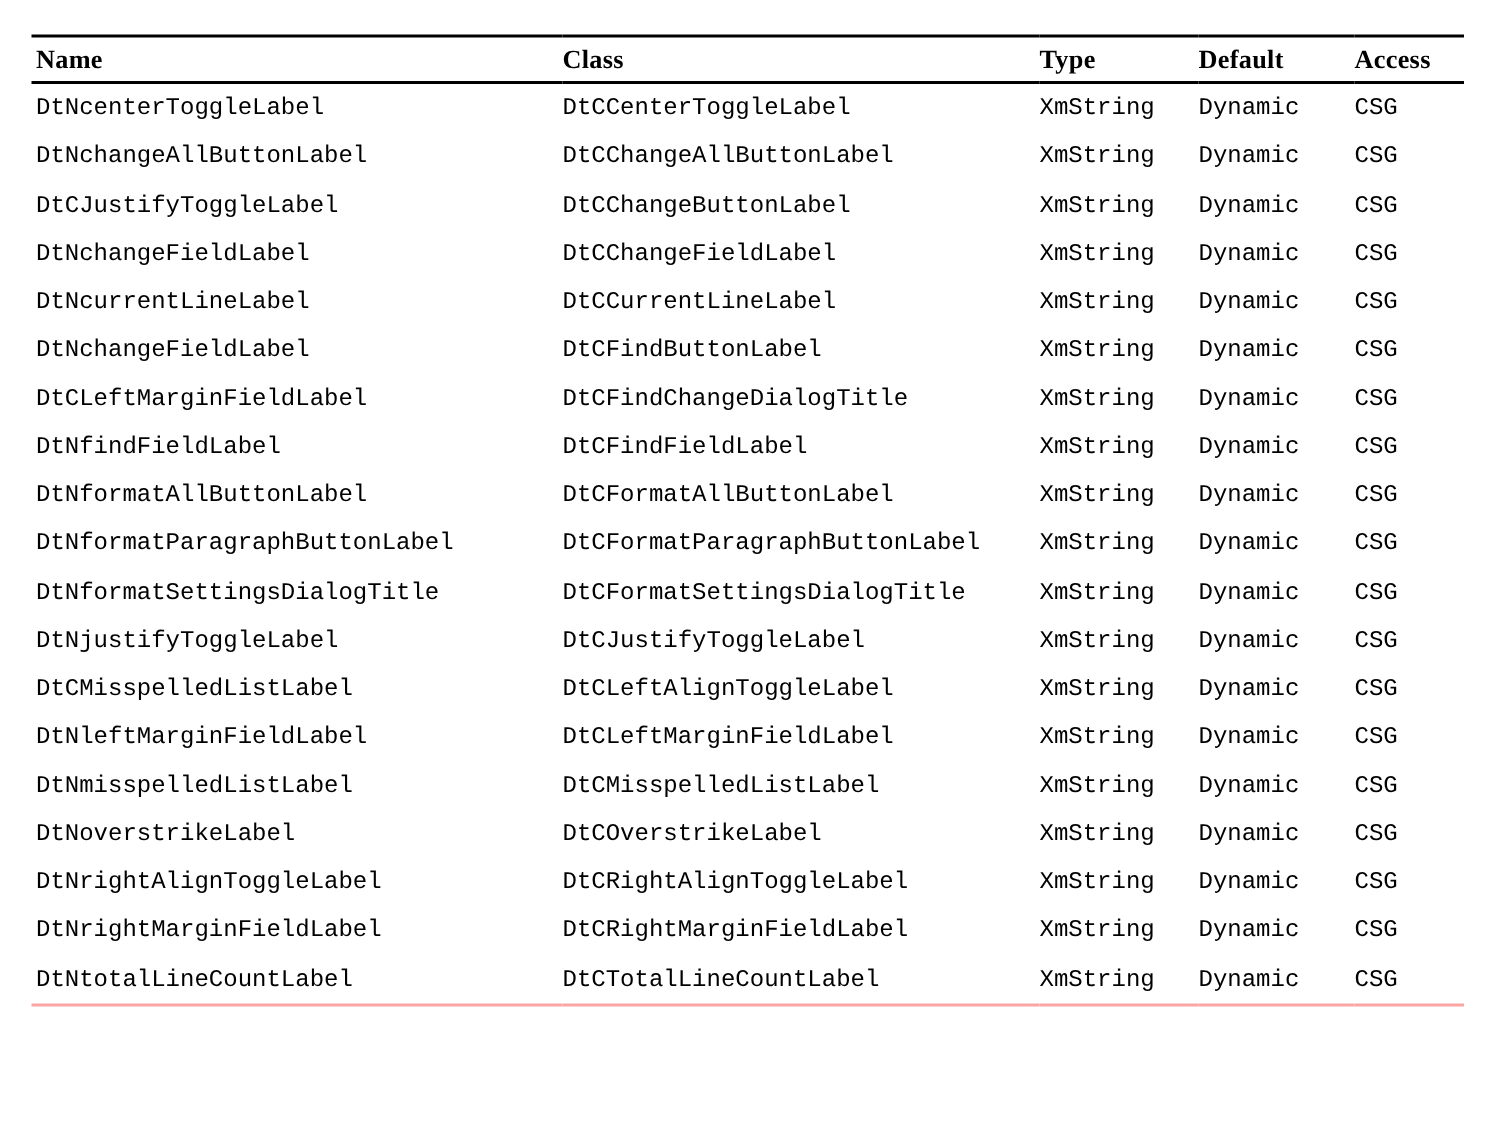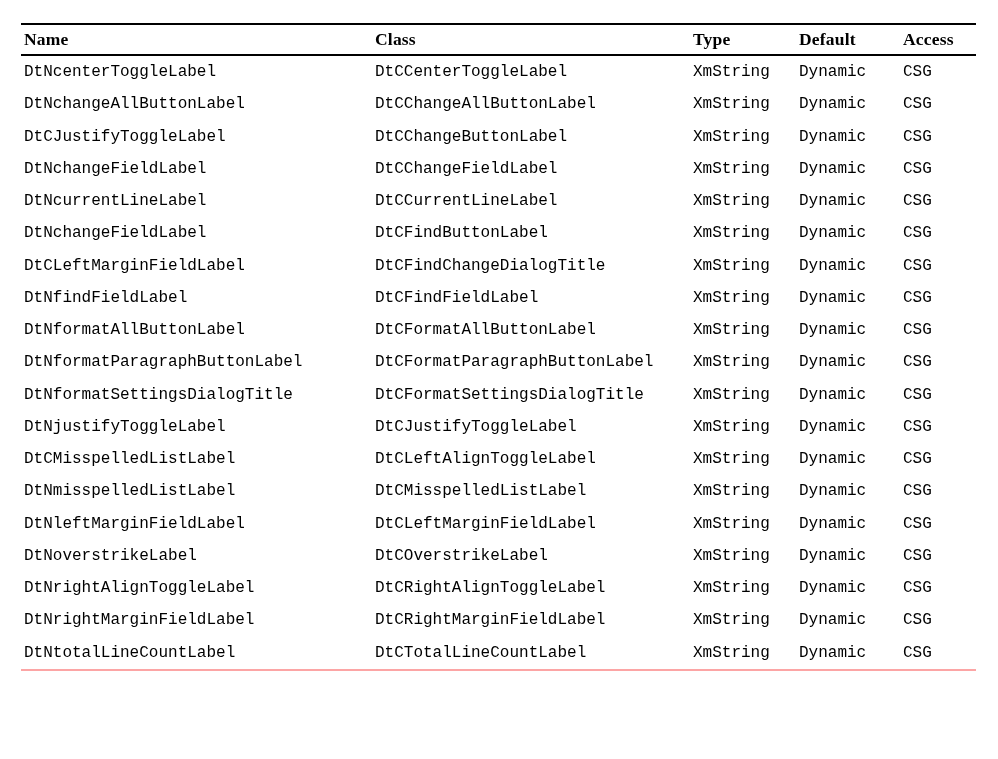--- a/index.html
+++ b/index.html
@@ -169,34 +169,34 @@
       <td>CSG</td>
     </tr>
         <tr>
       <td>DtCMisspelledListLabel</td>
       <td>DtCLeftAlignToggleLabel</td>
       <td>XmString</td>
       <td>Dynamic</td>
       <td>CSG</td>
     </tr>
         <tr>
+      <td>DtNleftMarginFieldLabel</td>
+      <td>DtCLeftMarginFieldLabel</td>
+      <td>XmString</td>
+      <td>Dynamic</td>
+      <td>CSG</td>
+    </tr>
+        <tr>
       <td>DtNmisspelledListLabel</td>
       <td>DtCMisspelledListLabel</td>
       <td>XmString</td>
       <td>Dynamic</td>
       <td>CSG</td>
     </tr>
         <tr>
-      <td>DtNleftMarginFieldLabel</td>
-      <td>DtCLeftMarginFieldLabel</td>
-      <td>XmString</td>
-      <td>Dynamic</td>
-      <td>CSG</td>
-    </tr>
-        <tr>
       <td>DtNoverstrikeLabel</td>
       <td>DtCOverstrikeLabel</td>
       <td>XmString</td>
       <td>Dynamic</td>
       <td>CSG</td>
     </tr>
         <tr>
       <td>DtNrightAlignToggleLabel</td>
       <td>DtCRightAlignToggleLabel</td>
       <td>XmString</td>

